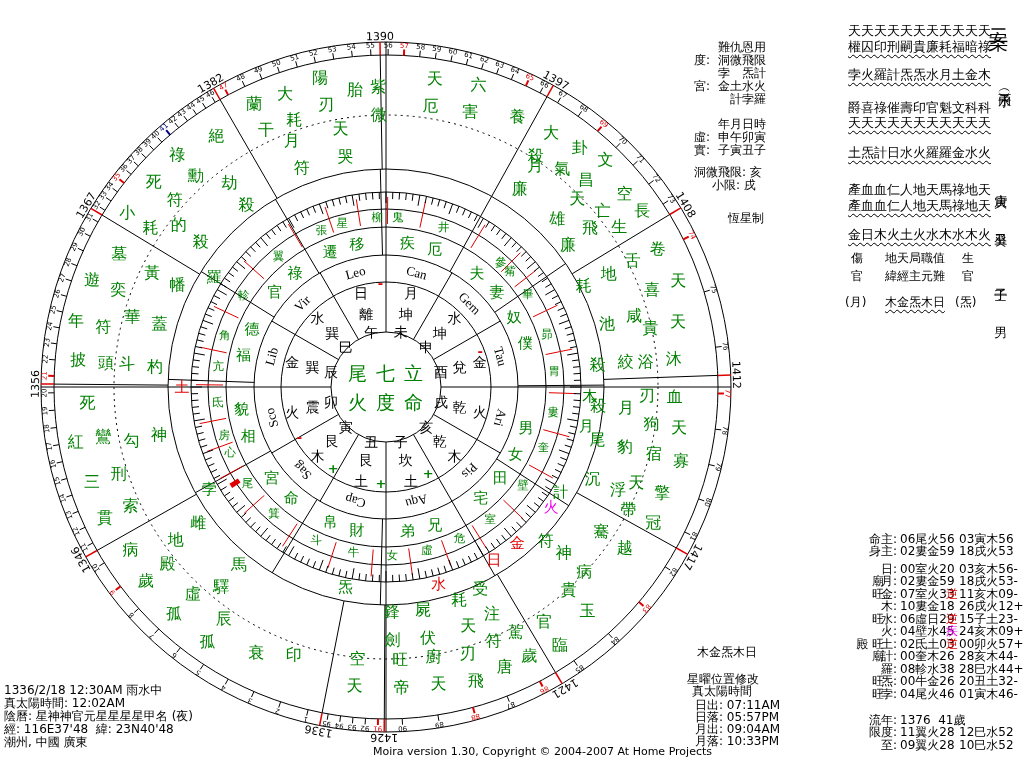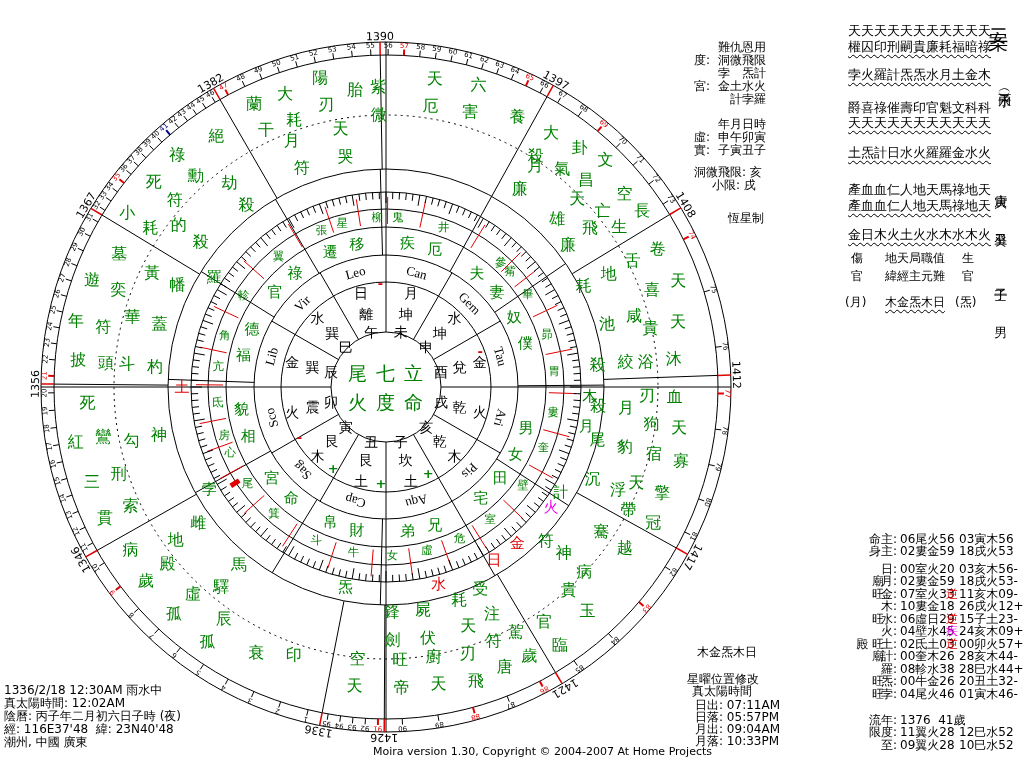--- a/index.html
+++ b/index.html
@@ -794,21 +794,21 @@
       <div class="tx " style="left: 955px; top: 296px;">(炁)</div>
       <div class="tx " style="left: 697px; top: 646px;">木金炁木日</div>
       <div class="tx " style="left: 687px; top: 673px;">星曜位置修改</div>
       <div class="tx " style="left: 692px; top: 685px;">真太陽時間</div>
       <div class="tx " style="left: 695px; top: 699px;">日出: 07:11AM</div>
       <div class="tx " style="left: 695px; top: 711px;">日落: 05:57PM</div>
       <div class="tx " style="left: 695px; top: 723px;">月出: 09:04AM</div>
       <div class="tx " style="left: 695px; top: 735px;">月落: 10:33PM</div>
       <div class="tx " style="left: 4px; top: 684px;">1336/2/18 12:30AM 雨水中</div>
       <div class="tx " style="left: 4px; top: 697px;">真太陽時間: 12:02AM</div>
-      <div class="tx " style="left: 4px; top: 710px;">陰曆: 丙子年二月初六日子時 (夜)</div>
+      <div class="tx " style="left: 4px; top: 710px;">陰曆: 星神神官元星星星星甲名 (夜)</div>
       <div class="tx " style="left: 4px; top: 723px;">經: 116E37'48  緯: 23N40'48</div>
       <div class="tx " style="left: 4px; top: 736px;">潮州, 中國 廣東</div>
       <div class="tx ft" style="left: 373px; top: 746px;">Moira version 1.30, Copyright © 2004-2007 At Home Projects</div>
       <div class="vt" style="left: 988px; top: 14px; font-size: 20px;">案二</div>
       <div class="vt" style="left: 997px; top: 84px; font-size: 13px;">丙子（水）</div>
       <div class="vt" style="left: 993px; top: 184px; font-size: 13px;">庚寅</div>
       <div class="vt" style="left: 993px; top: 224px; font-size: 13px;">癸丑</div>
       <div class="vt" style="left: 993px; top: 278px; font-size: 13px;">壬子</div>
       <div class="vt" style="left: 993px; top: 316px; font-size: 13px;">男</div>
       <div class="tx tbl ra" style="left: 845px; top: 533px; width: 52px;">命主:</div>

